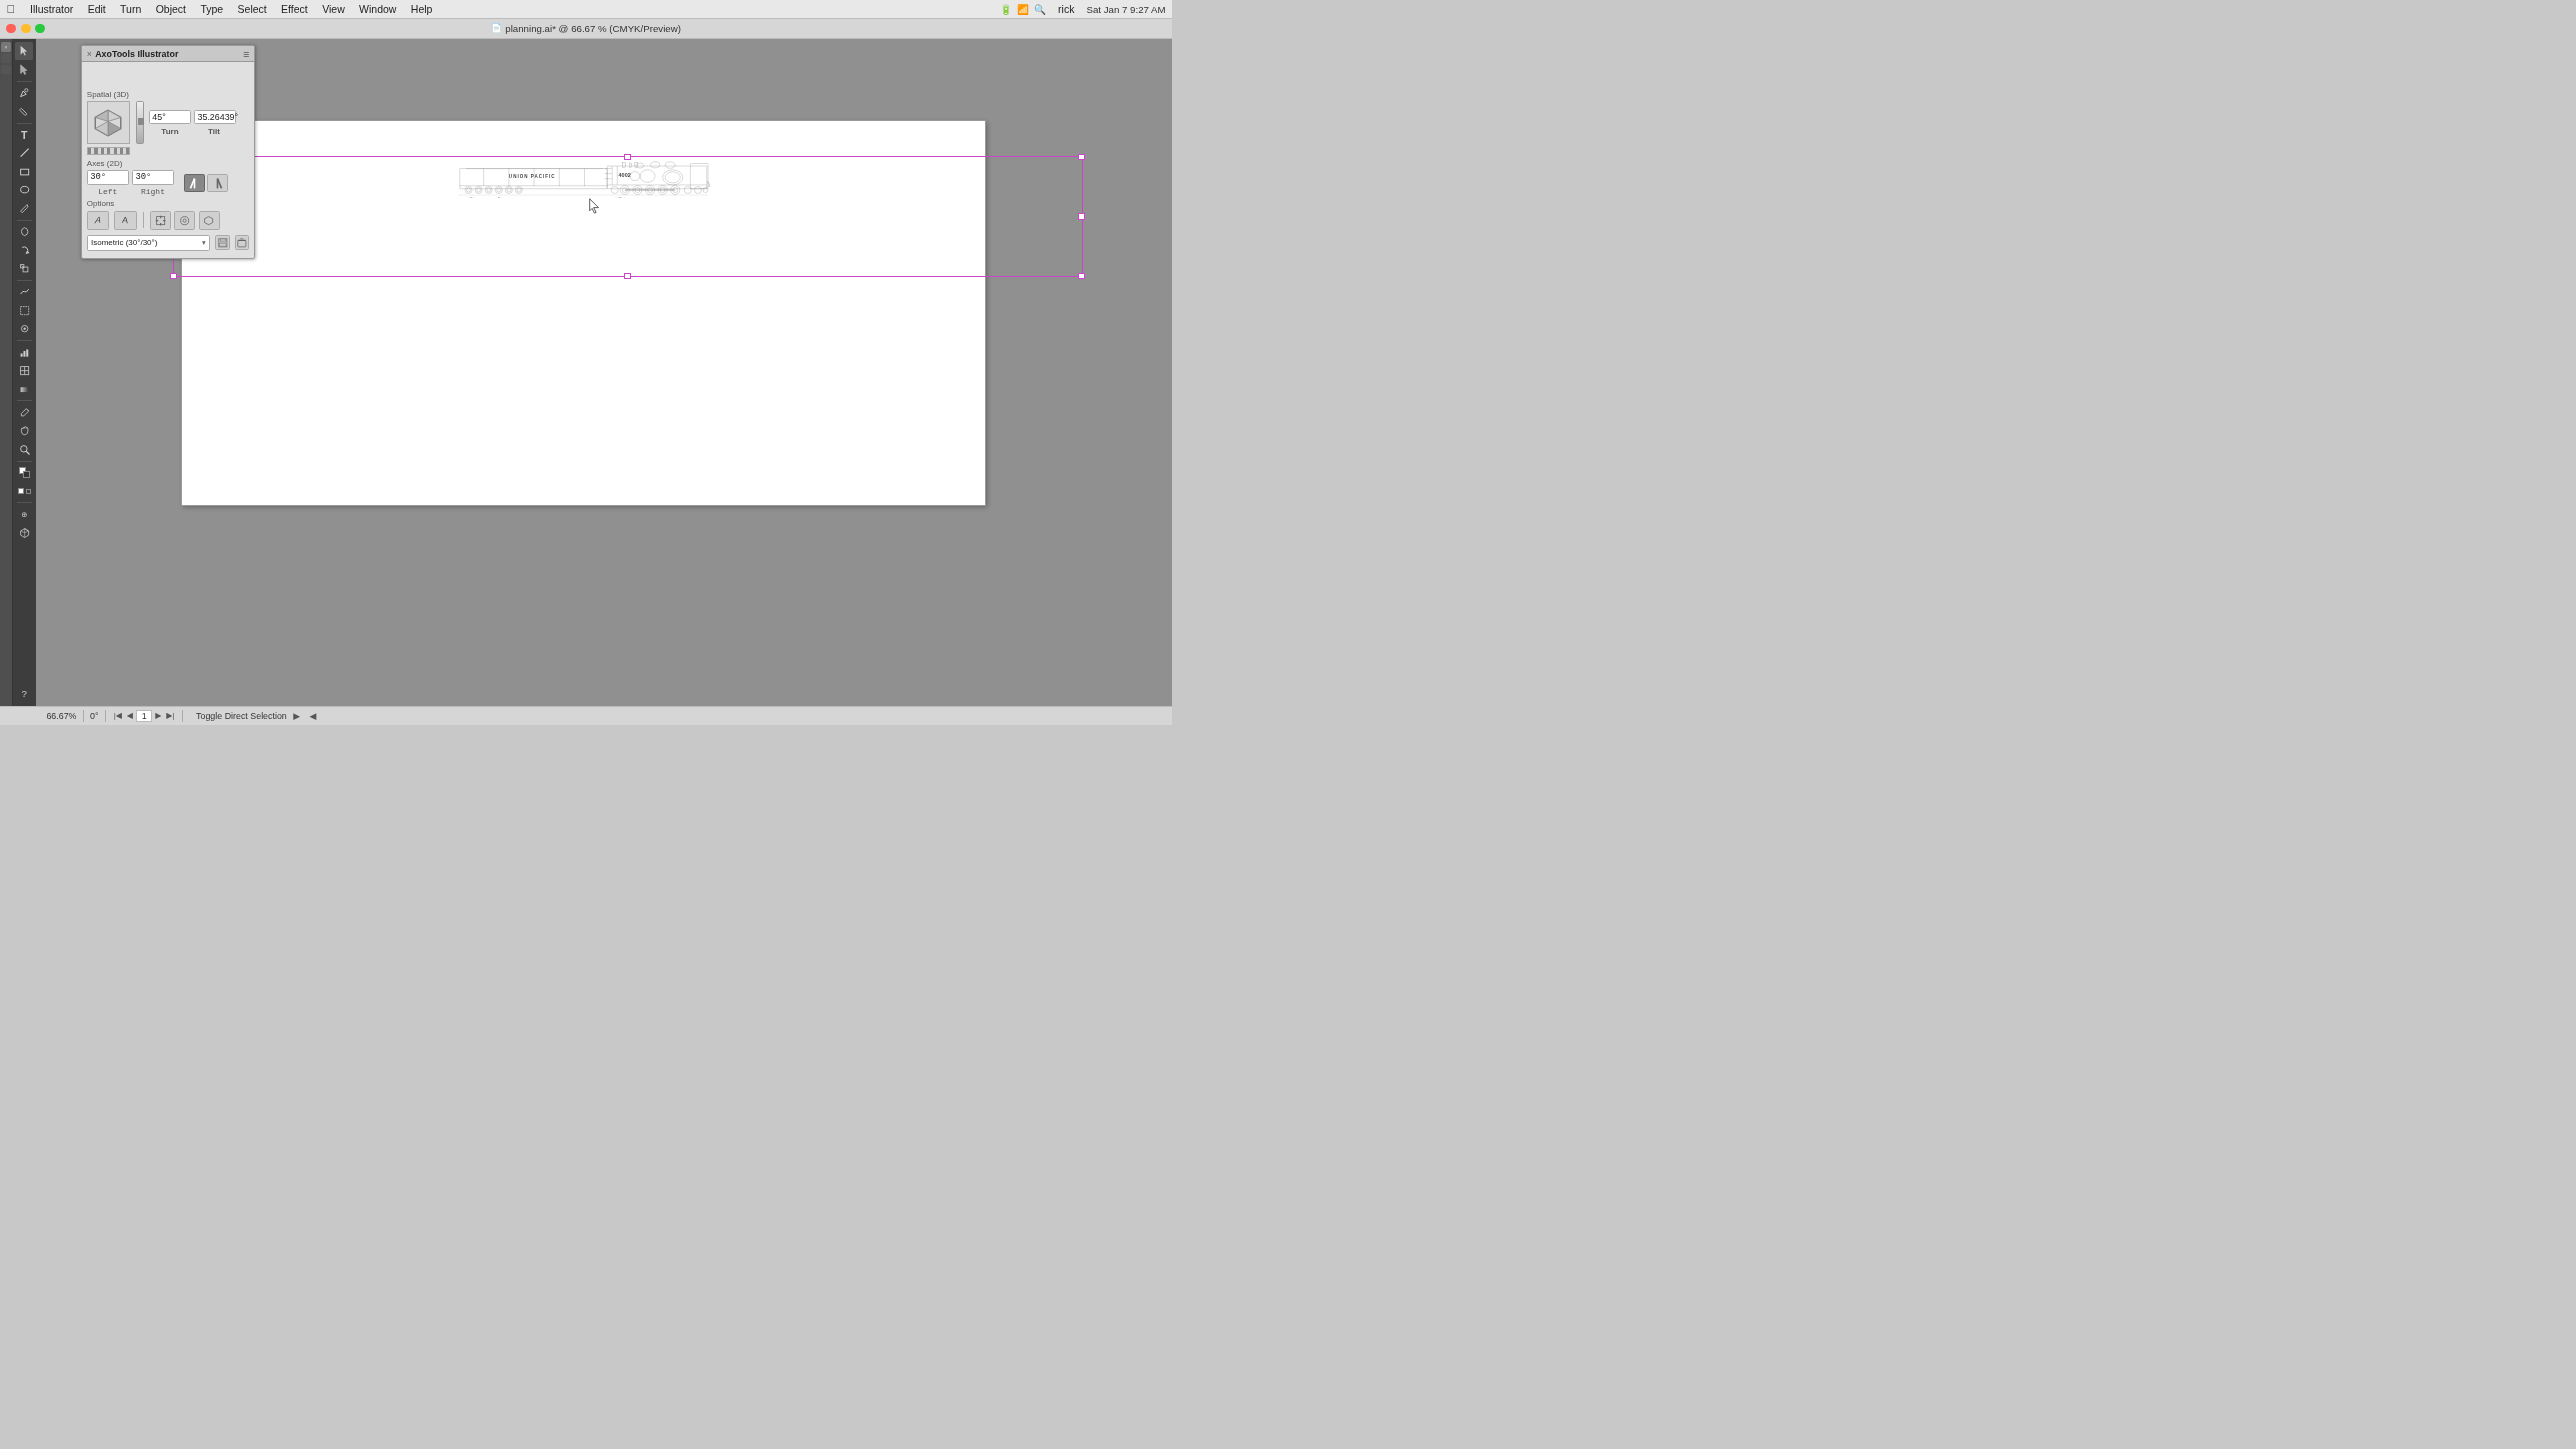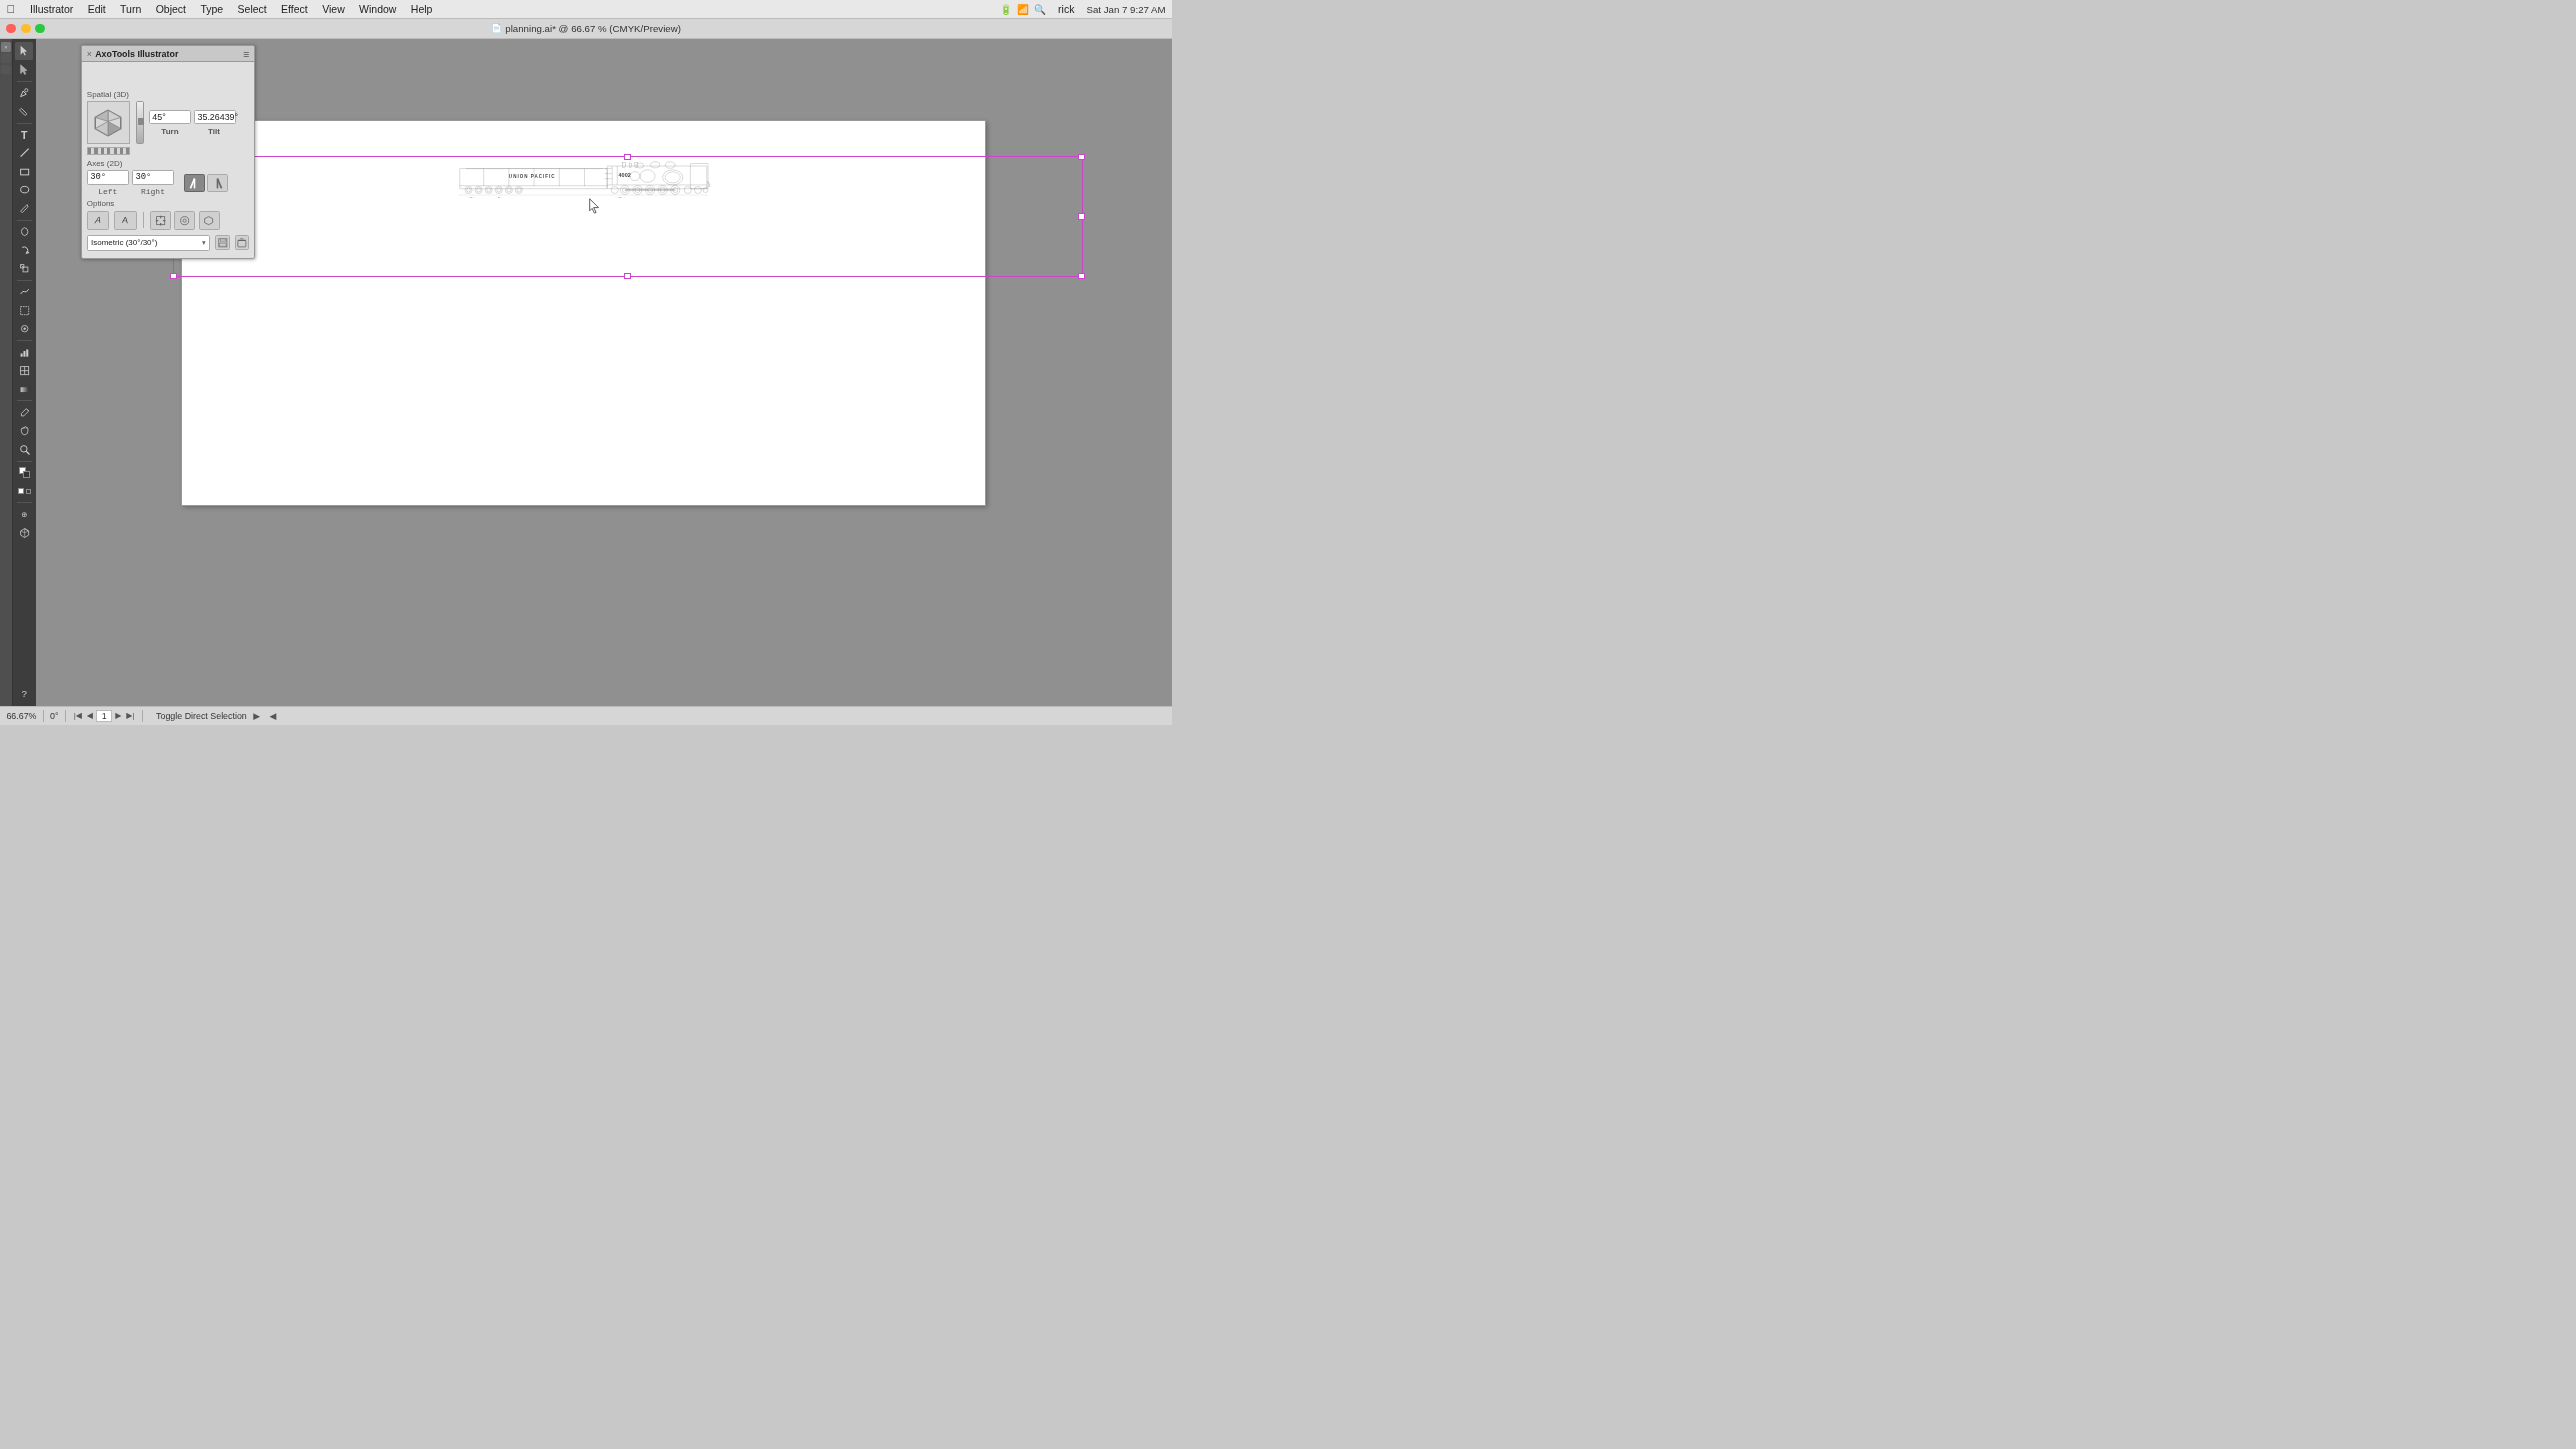--- a/index.html
+++ b/index.html
@@ -824,21 +824,21 @@
             <line x1="4" y1="1" x2="8" y2="1" stroke="#666" stroke-width="1"></line>
           </svg>
       </div>
     </div>
 
   </div>
 </div>
 
 <div id="statusbar">
   <div class="status-zoom">
-    <span style="cursor:pointer;">66.67%</span>
+    <span style="cursor:pointer;margin-left:40px;">66.67%</span>
   </div>
   <div class="status-sep"></div>
   <span>0°</span>
   <div class="status-sep"></div>
   <div class="status-nav">
     <span class="nav-btn">|◀</span>
     <span class="nav-btn">◀</span>
     <span style="width:16px;text-align:center;border:0.8px solid #bbb;background:white;padding:0 1.6px;">1</span>
     <span class="nav-btn">▶</span>
     <span class="nav-btn">▶|</span>

